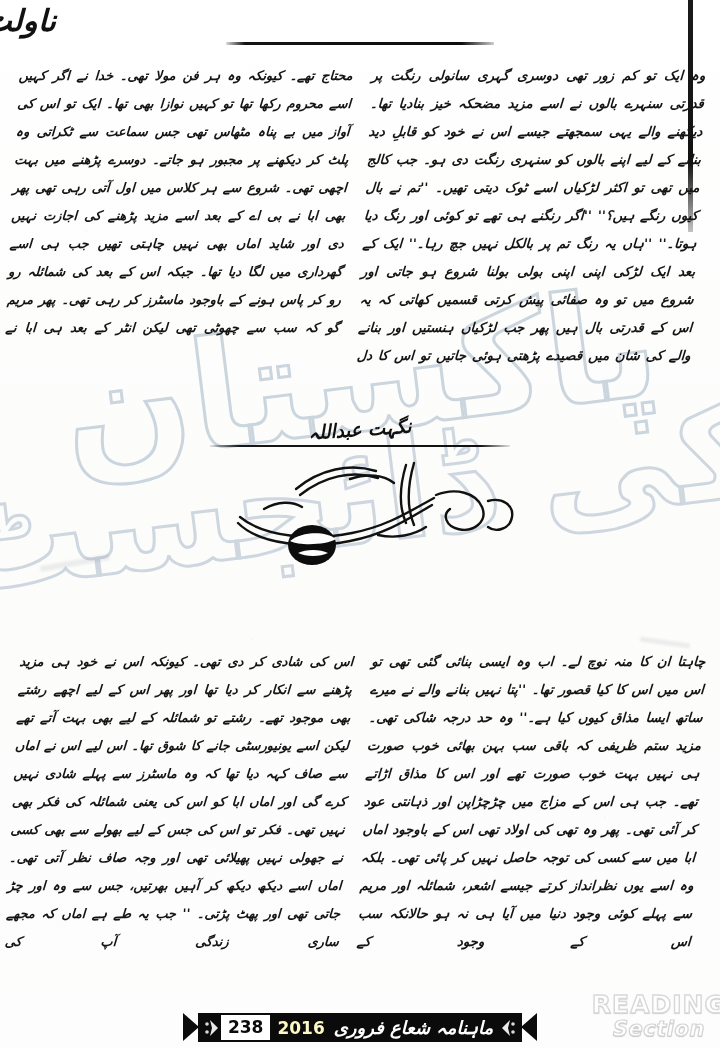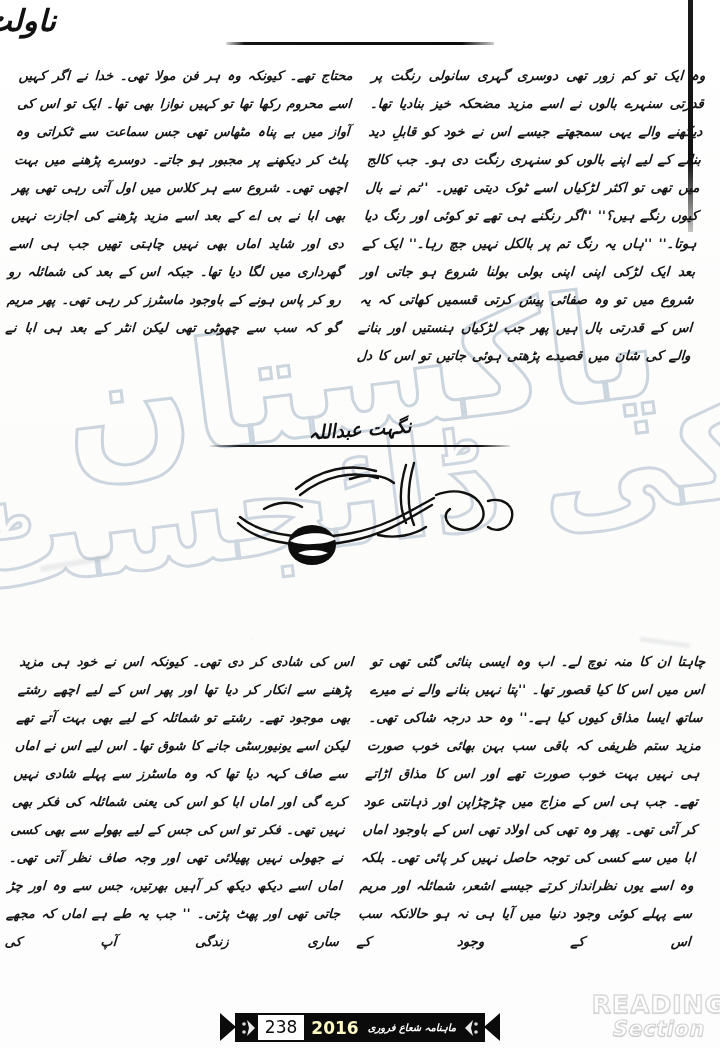--- a/index.html
+++ b/index.html
@@ -193,39 +193,39 @@
   .footer-banner::before {
     right: -15px;
     border-right: 16px solid #0b0b0b;
   }
   .footer-banner::after {
     left: -15px;
     border-left: 16px solid #0b0b0b;
   }
   .footer-mag {
     color: #ffffff;
-    font-size: 10px;
+    font-size: 18px;
     font-weight: 700;
     font-style: italic;
     padding: 0 8px 0 4px;
     white-space: nowrap;
     letter-spacing: 0px;
   }
   .footer-year {
     color: #fef9c3;
     font-size: 17px;
     font-weight: 800;
     padding: 0 5px;
     direction: ltr;
   }
   .footer-pageno {
     background: #ffffff;
     color: #0b0b0b;
     font-size: 17px;
-    font-weight: 400;
+    font-weight: 700;
     padding: 1px 7px 2px 7px;
     direction: ltr;
     line-height: 22px;
     margin: 0 2px;
   }
   .footer-orn {
     width: 15px;
     height: 22px;
     position: relative;
   }

